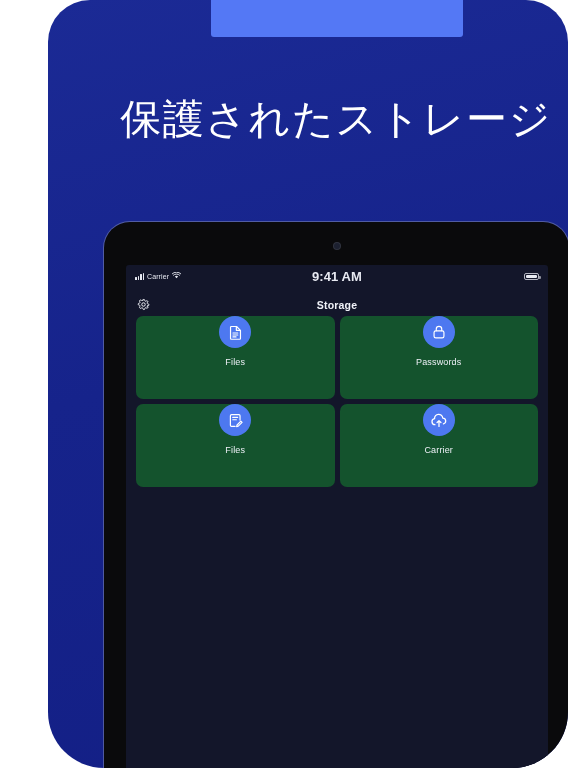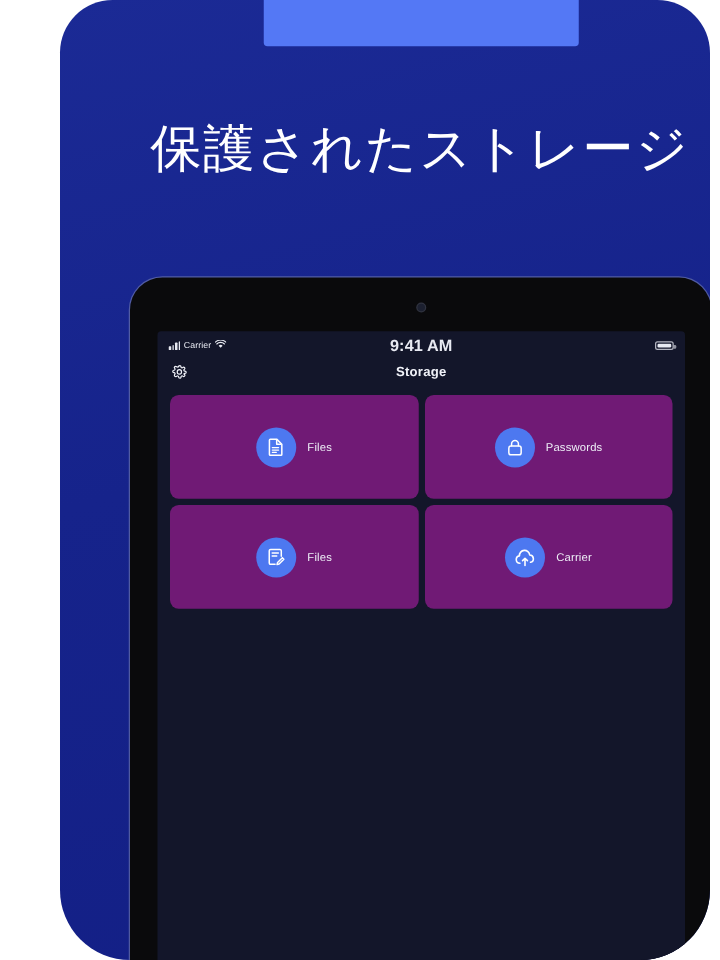--- a/index.html
+++ b/index.html
@@ -136,21 +136,21 @@
     width: 100%;
     background: #e8eaf2;
     border-radius: 1px;
   }
 
   
   #nav-bar {
     position: relative;
     height: 27px;
     display: flex;
-    align-items: center;
+    align-items: flex-end;
     padding: 0 10px;
   }
   #settings-button {
     width: 14px; height: 14px;
     display: flex; align-items: center; justify-content: center;
   }
   #nav-title {
     position: absolute;
     left: 0; right: 0;
     text-align: center;
@@ -161,27 +161,27 @@
   }
 
   
   #storage-grid {
     display: grid;
     grid-template-columns: 1fr 1fr;
     gap: 5px;
     padding: 5px 10px 0 10px;
   }
   .storage-card {
-    background: #701a75;
+    background: #14532d;
     border-radius: 7px;
     height: 83px;
     display: flex;
-    flex-direction: row;
+    flex-direction: column;
     align-items: center;
-    justify-content: center;
+    justify-content: flex-start;
     gap: 9px;
   }
   .card-icon-circle {
     width: 32px; height: 32px;
     border-radius: 50%;
     background: #4d78f0;
     display: flex;
     align-items: center;
     justify-content: center;
   }

